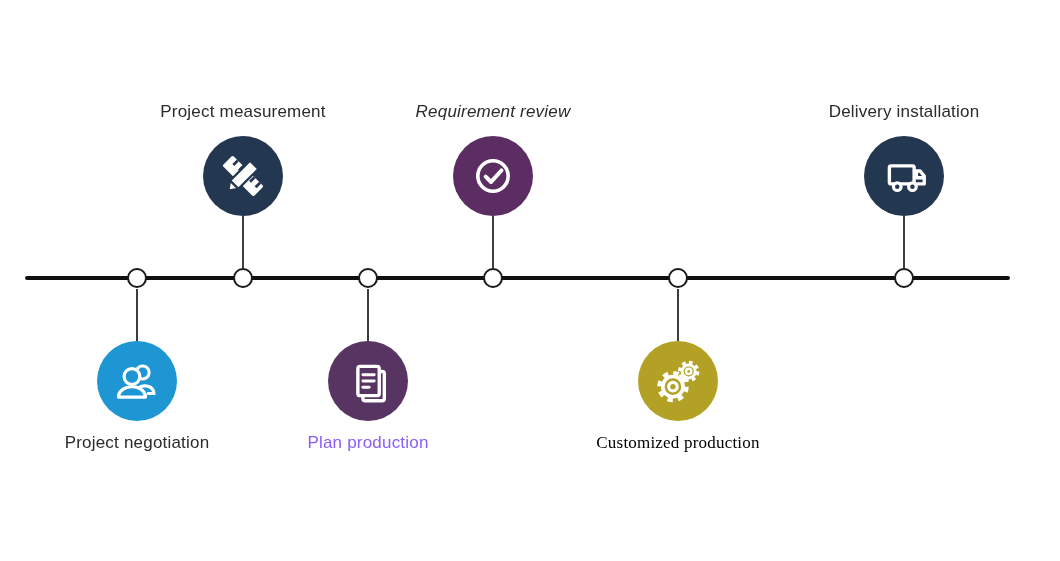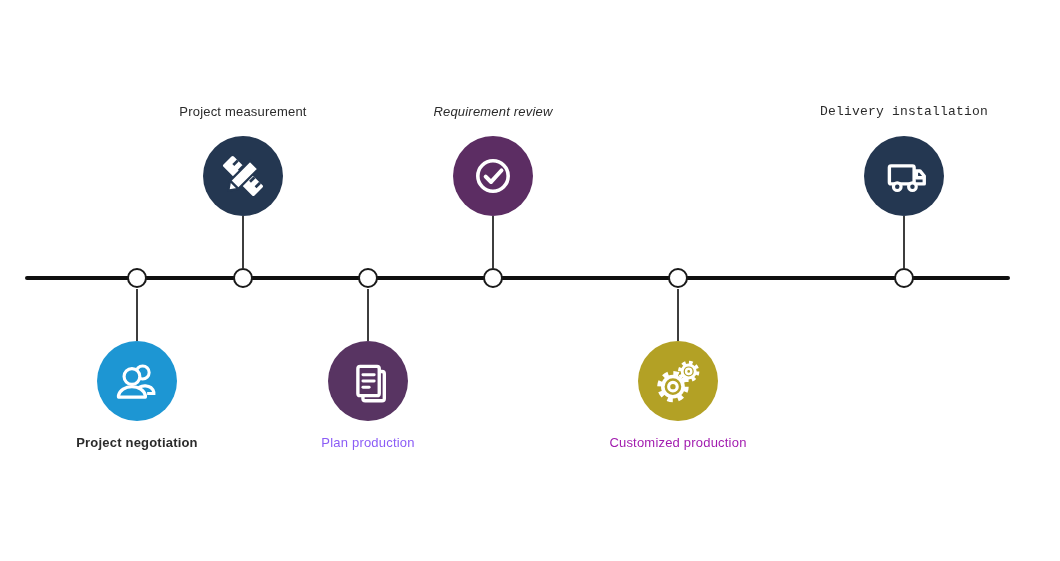--- a/index.html
+++ b/index.html
@@ -21,21 +21,21 @@
   .tl-connector{
     position:absolute;width:1.5px;z-index:1;
   }
   .tl-circle{
     position:absolute;width:80px;height:80px;border-radius:50%;
     display:flex;align-items:center;justify-content:center;z-index:2;
   }
   .tl-circle svg{display:block;}
   .tl-label{
     position:absolute;width:240px;text-align:center;
-    font-size:13px;line-height:20px;letter-spacing:0.2px;
+    font-size:17px;line-height:20px;letter-spacing:0.2px;
   }
 </style>
 </head>
 <body>
 
 <div id="stage" style="background: rgb(255, 255, 255);">
     <div class="tl-line" style="left: 25px; top: 276px; width: 985px; background: rgb(16, 16, 16);"></div>
     <div class="tl-connector" style="left: 136.25px; background: rgb(61, 61, 61); top: 288.5px; height: 52.5px;"></div>
     <div class="tl-node" style="left: 126.5px; top: 267.5px; background: rgb(255, 255, 255); border-color: rgb(26, 26, 26);"></div>
     <div class="tl-circle" style="left: 97px; top: 341px; background: rgb(29, 150, 211); color: rgb(29, 150, 211);">
@@ -45,21 +45,21 @@
         <circle cx="29" cy="16.5" r="5.8"></circle>
         <path d="M23.5 33 a8.2 7.6 0 0 1 15.5 1 v1.2 h-6"></path>
       </g>
       <g fill="currentColor" stroke="#fff" stroke-width="2.8" stroke-linejoin="round">
         <circle cx="19.5" cy="20" r="7"></circle>
         <path d="M7.5 37 a12.2 9.8 0 0 1 24 0 v1.3 h-24 z"></path>
       </g>
     </svg>
       </span>
     </div>
-    <div class="tl-label" style="left: 17px; top: 433px; color: rgb(43, 43, 43); font-weight: bold;">Project negotiation</div>
+    <div class="tl-label" style="left: 17px; top: 433px; color: rgb(43, 43, 43);">Project negotiation</div>
     <div class="tl-connector" style="left: 242.25px; background: rgb(61, 61, 61); top: 216px; height: 51.5px;"></div>
     <div class="tl-node" style="left: 232.5px; top: 267.5px; background: rgb(255, 255, 255); border-color: rgb(26, 26, 26);"></div>
     <div class="tl-circle" style="left: 203px; top: 136px; background: rgb(36, 55, 81); color: rgb(36, 55, 81);">
       <span>
         <svg viewBox="0 0 48 48" width="54" height="54">
       <g transform="rotate(45 24 24)">
         <rect x="4.5" y="17.5" width="39" height="13" rx="1.5" fill="#fff"></rect>
         <g stroke="currentColor" stroke-width="2.4">
           <line x1="11" y1="17.5" x2="11" y2="23.2"></line>
           <line x1="18" y1="17.5" x2="18" y2="23.2"></line>
@@ -112,32 +112,32 @@
         <circle cx="19.5" cy="29" r="11.5" stroke-width="5" stroke-dasharray="4.6 4.43"></circle>
         <circle cx="19.5" cy="29" r="9" stroke-width="3.2"></circle>
         <circle cx="19.5" cy="29" r="3.8" stroke-width="2.8"></circle>
         <circle cx="33.5" cy="15.5" r="7.5" stroke-width="4" stroke-dasharray="3.1 2.79"></circle>
         <circle cx="33.5" cy="15.5" r="5.8" stroke-width="2.6"></circle>
         <circle cx="33.5" cy="15.5" r="2.3" stroke-width="2.2"></circle>
       </g>
     </svg>
       </span>
     </div>
-    <div class="tl-label" style="left: 558px; top: 433px; color: #a21caf;">Customized production</div>
+    <div class="tl-label" style="left: 558px; top: 433px; color: #000000; font-family: Liberation Serif, serif;">Customized production</div>
     <div class="tl-connector" style="left: 903.25px; background: rgb(61, 61, 61); top: 216px; height: 51.5px;"></div>
     <div class="tl-node" style="left: 893.5px; top: 267.5px; background: rgb(255, 255, 255); border-color: rgb(26, 26, 26);"></div>
     <div class="tl-circle" style="left: 864px; top: 136px; background: rgb(36, 55, 81); color: rgb(36, 55, 81);">
       <span>
         <svg viewBox="0 0 48 48" width="54" height="54">
       <g fill="none" stroke="#fff" stroke-width="3" stroke-linejoin="round">
         <rect x="11" y="15" width="22" height="16" rx="1.5"></rect>
         <path d="M33 19.5 h5.2 l3.8 4.5 v7 h-9"></path>
         <path d="M35 19.5 v6 h7"></path>
       </g>
       <g fill="currentColor" stroke="#fff" stroke-width="2.8">
         <circle cx="18" cy="33.5" r="3.4"></circle>
         <circle cx="31.5" cy="33.5" r="3.4"></circle>
       </g>
     </svg>
       </span>
     </div>
-    <div class="tl-label" style="left: 784px; top: 102px; color: rgb(43, 43, 43); font-family: Liberation Mono, monospace;">Delivery installation</div>
+    <div class="tl-label" style="left: 784px; top: 102px; color: rgb(43, 43, 43);">Delivery installation</div>
   </div>
 
 </body></html>

